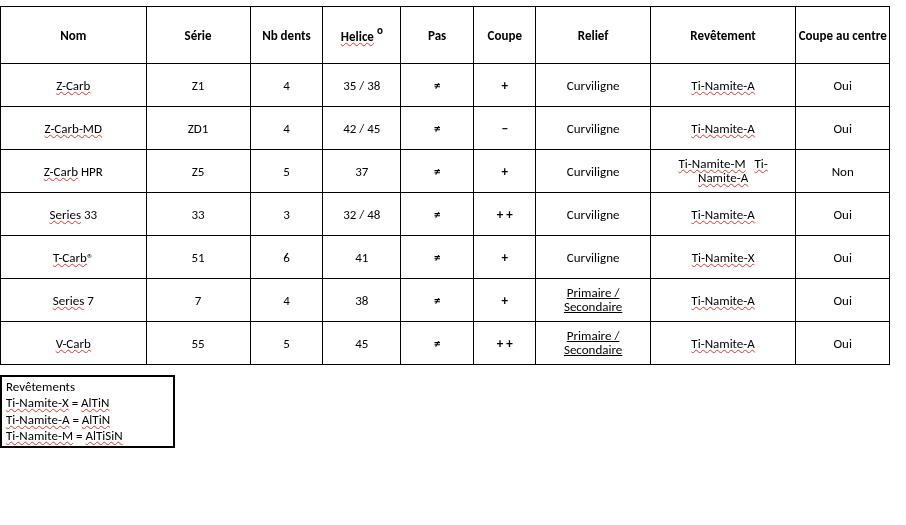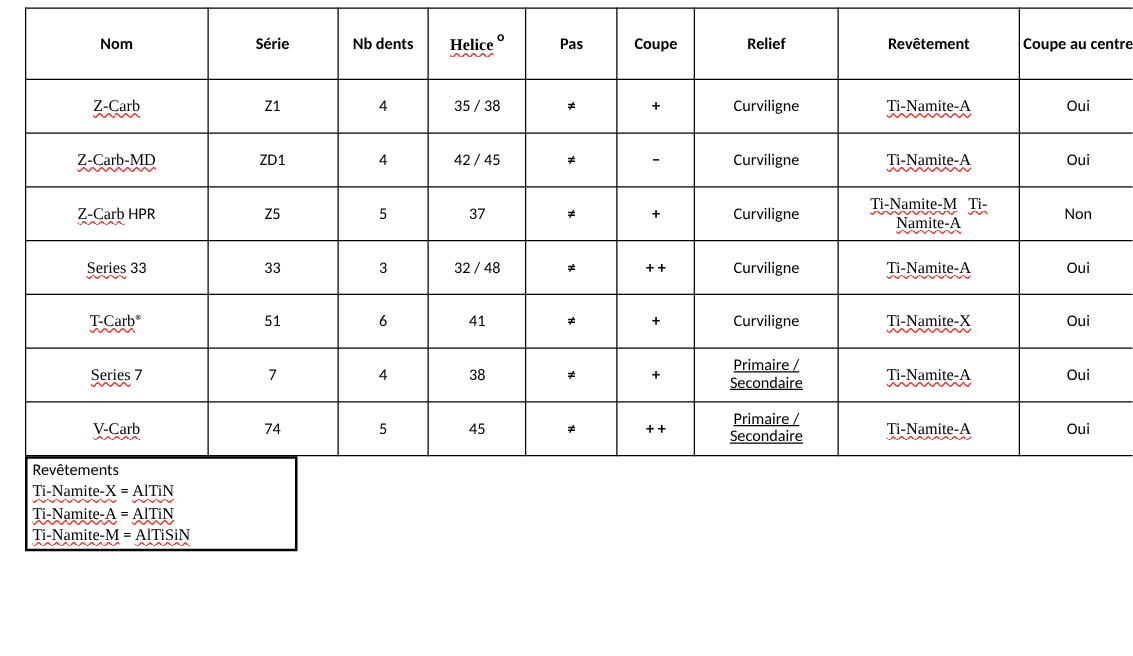--- a/index.html
+++ b/index.html
@@ -7,21 +7,21 @@
     padding: 0;
     background: #fff;
     font-family: Calibri, Arial, sans-serif;
     font-size: 13px;
     color: #000;
   }
   .page {
     width: 906px;
     height: 525px;
     position: relative;
-    padding: 6px 20px;
+    padding: 6px 0;
     box-sizing: border-box;
   }
   table.main {
     border-collapse: collapse;
     width: 890px;
     table-layout: fixed;
   }
   table.main th, table.main td {
     border: 1px solid #000;
     text-align: center;
@@ -43,36 +43,36 @@
   .col-helice { width: 75px; }
   .col-pas    { width: 70px; }
   .col-coupe  { width: 60px; }
   .col-relief { width: 110px; }
   .col-rev    { width: 140px; }
   .col-cac    { width: 90px; }
 
   .red-wavy {
     text-decoration: underline wavy #e3342f;
     text-decoration-thickness: 1px;
-    font-family: Liberation Serif, serif;
   }
   .deg {
     font-size: 11px;
     vertical-align: super;
     position: relative;
     top: -2px;
   }
   .pas-cell { font-weight: bold; font-size: 18px; }
   .coupe-cell { font-weight: bold; font-size: 18px; }
   .relief-2line { line-height: 1.1; font-size: 12px; text-decoration: underline; }
   .rev-2line   { line-height: 1.1; font-size: 12px; }
 
   .legend {
+    margin-top: 10px;
     border: 2px solid #000;
-    width: 218px;
+    width: 175px;
     padding: 2px 4px;
     box-sizing: border-box;
     font-size: 13px;
     line-height: 1.25;
   }
   .nowrap { white-space: nowrap; }
 </style>
 </head>
 <body>
 
@@ -174,21 +174,21 @@
           <td class="coupe-cell">+</td>
           <td class="relief-2line">
             <div>Primaire /</div>
             <div>Secondaire</div>
           </td>
           <td><span class="red-wavy">Ti-Namite-A</span></td>
           <td>Oui</td>
         </tr>
         <tr>
           <td><span class="red-wavy">V-Carb</span></td>
-          <td>74</td>
+          <td>55</td>
           <td>5</td>
           <td>45</td>
           <td class="pas-cell">≠</td>
           <td class="coupe-cell">+ +</td>
           <td class="relief-2line">
             <div>Primaire /</div>
             <div>Secondaire</div>
           </td>
           <td><span class="red-wavy">Ti-Namite-A</span></td>
           <td>Oui</td>

